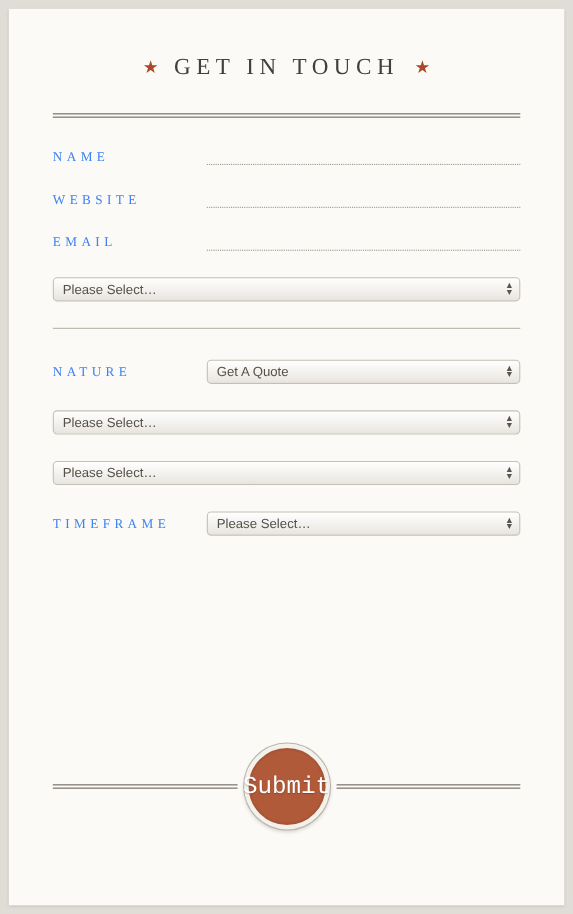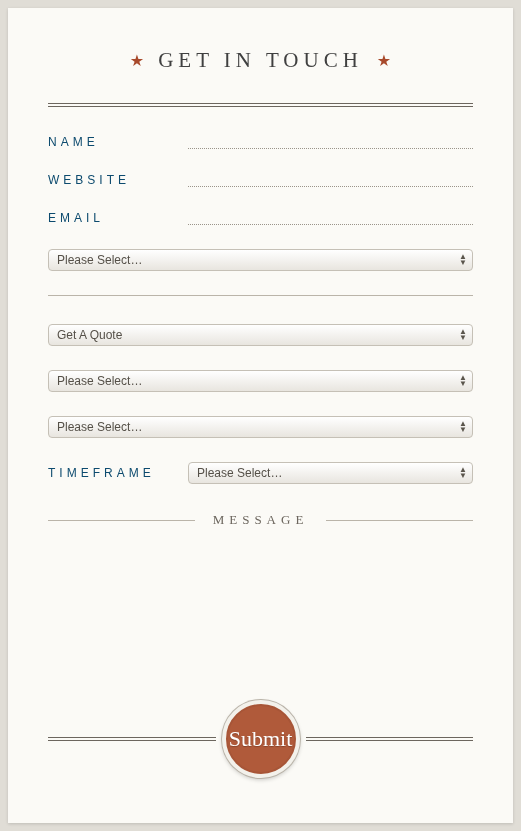--- a/index.html
+++ b/index.html
@@ -44,24 +44,24 @@
     height: 4px;
     margin-bottom: 28px;
   }
   .field-row {
     display: flex;
     align-items: center;
     margin-bottom: 24px;
   }
   .field-label {
     width: 140px;
-    font-family: Liberation Sans, sans-serif;
+    font-family: Liberation Serif, serif;
     letter-spacing: 4px;
     font-size: 12px;
-    color: #0c4a6e;
+    color: #3b82f6;
     text-transform: uppercase;
   }
   .dotted-fill {
     flex: 1;
     border-bottom: 1.5px dotted #9a948a;
     height: 14px;
   }
   .native-select {
     width: 100%;
     height: 22px;
@@ -141,21 +141,21 @@
     height: 4px;
   }
   .submit-btn {
     width: 78px;
     height: 78px;
     border-radius: 50%;
     background: #b05a3a;
     border: 4px solid #f3f1eb;
     box-shadow: 0 0 0 1px #b9b3a8, inset 0 0 0 2px rgba(0,0,0,0.05), 0 2px 4px rgba(0,0,0,0.2);
     color: #fff;
-    font-family: Liberation Serif, serif;
+    font-family: Liberation Mono, monospace;
     font-size: 22px;
     cursor: pointer;
     margin: 0 6px;
     display: flex;
     align-items: center;
     justify-content: center;
     text-shadow: 0 1px 1px rgba(0,0,0,0.25);
   }
 </style>
 </head>
@@ -196,20 +196,21 @@
         <option>Please Select…</option>
       </select>
       <span class="select-arrows">▲<br>▼</span>
     </div>
   </div>
 
   <hr class="single-rule">
 
   
   <div class="field-row">
+    <label class="field-label">NATURE</label>
     <div class="select-container">
       <select class="native-select">
         <option>Get A Quote</option>
       </select>
       <span class="select-arrows">▲<br>▼</span>
     </div>
   </div>
 
   
   <div class="field-row">
@@ -236,25 +237,20 @@
     <label class="field-label">TIMEFRAME</label>
     <div class="select-container">
       <select class="native-select">
         <option>Please Select…</option>
       </select>
       <span class="select-arrows">▲<br>▼</span>
     </div>
   </div>
 
   
-  <div class="message-divider">
-    <div class="line"></div>
-    <span class="message-label">MESSAGE</span>
-    <div class="line"></div>
-  </div>
 
   <textarea class="message-area" style=""></textarea>
 
   
   <div class="submit-row">
     <div class="dline"></div>
     <button class="submit-btn">Submit</button>
     <div class="dline"></div>
   </div>
 

